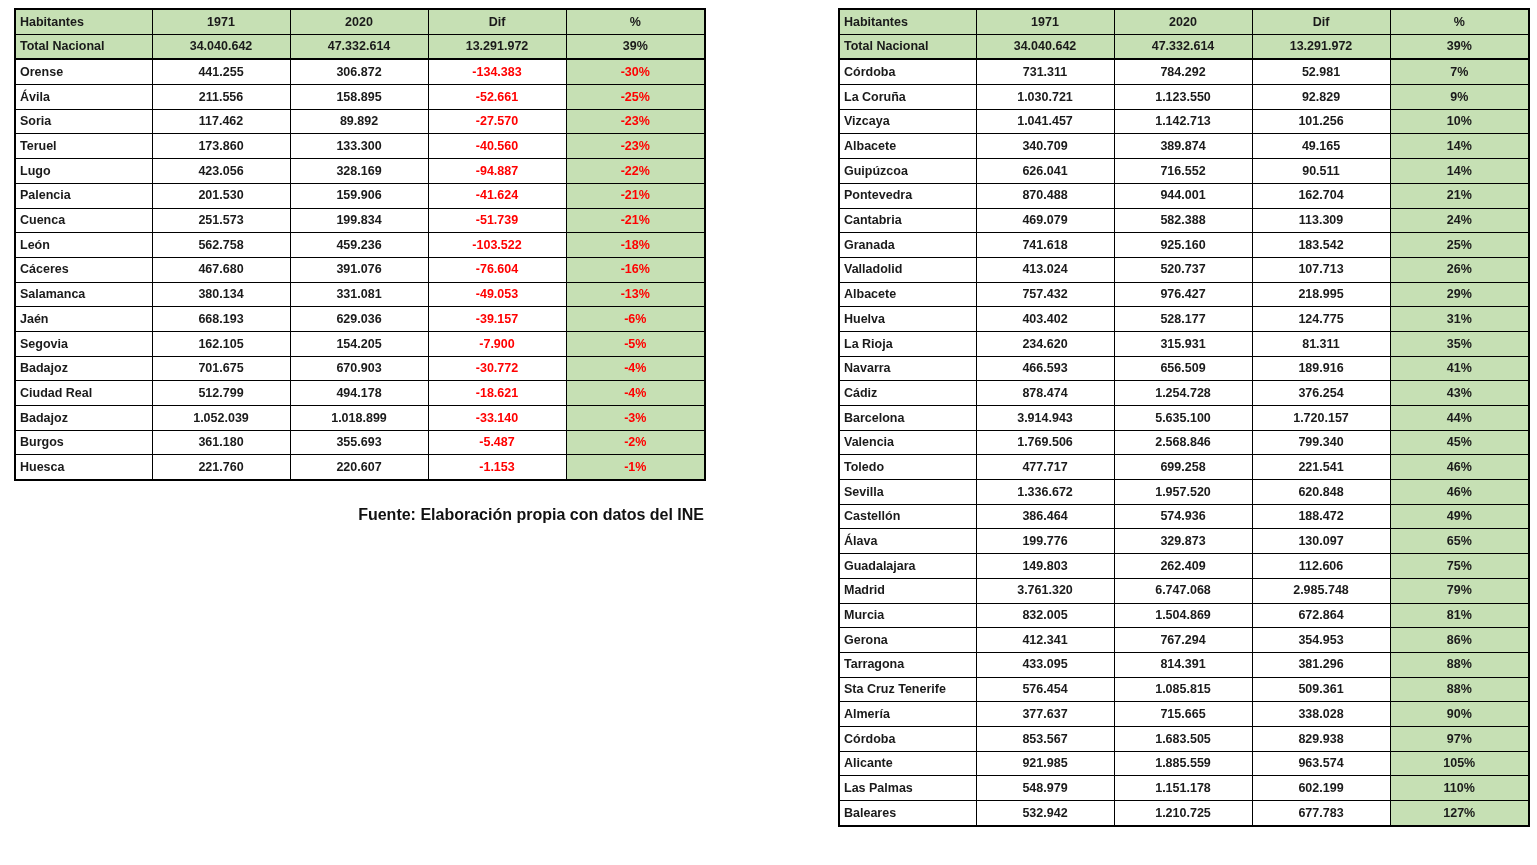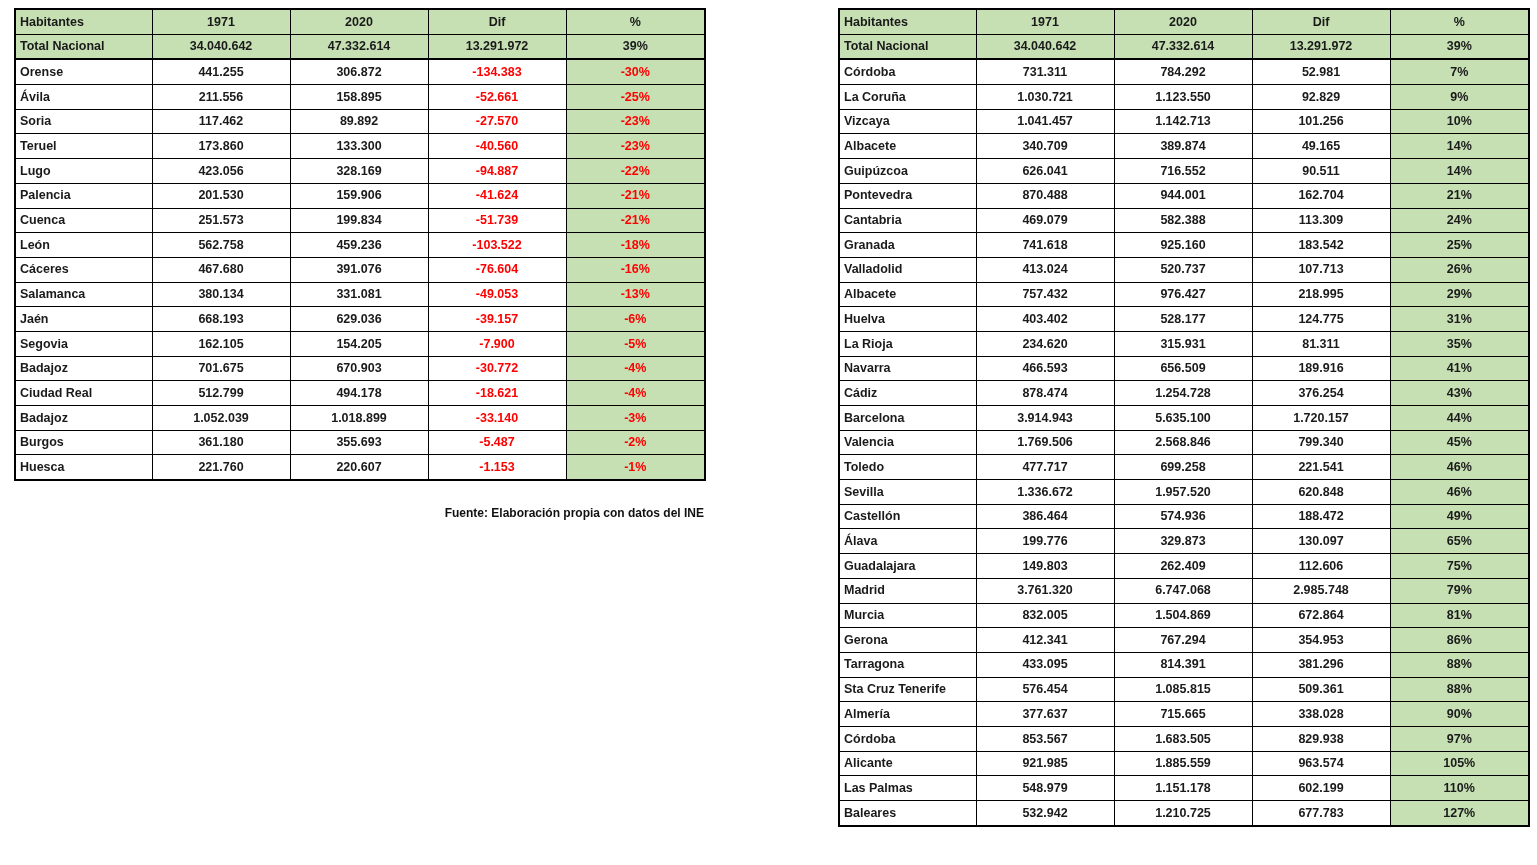--- a/index.html
+++ b/index.html
@@ -37,21 +37,21 @@
   th.name,td.name{text-align:left;}
   th.num,td.num{text-align:center;}
   .green{background:var(--green);}
   .red{color:var(--red);}
   thead tr th{background:var(--green);}
   tr.total-row td{background:var(--green);border-bottom:2px solid var(--border);}
   .source-note{
     position:absolute;
     left:14px;top:506px;width:690px;
     text-align:right;
-    font-size:12px;
+    font-size:16px;
     font-weight:bold;
     color:#111111;
   }
 </style>
 </head>
 <body>
 
 <table id="left-table">
   <colgroup>
     <col style="width:137px">

